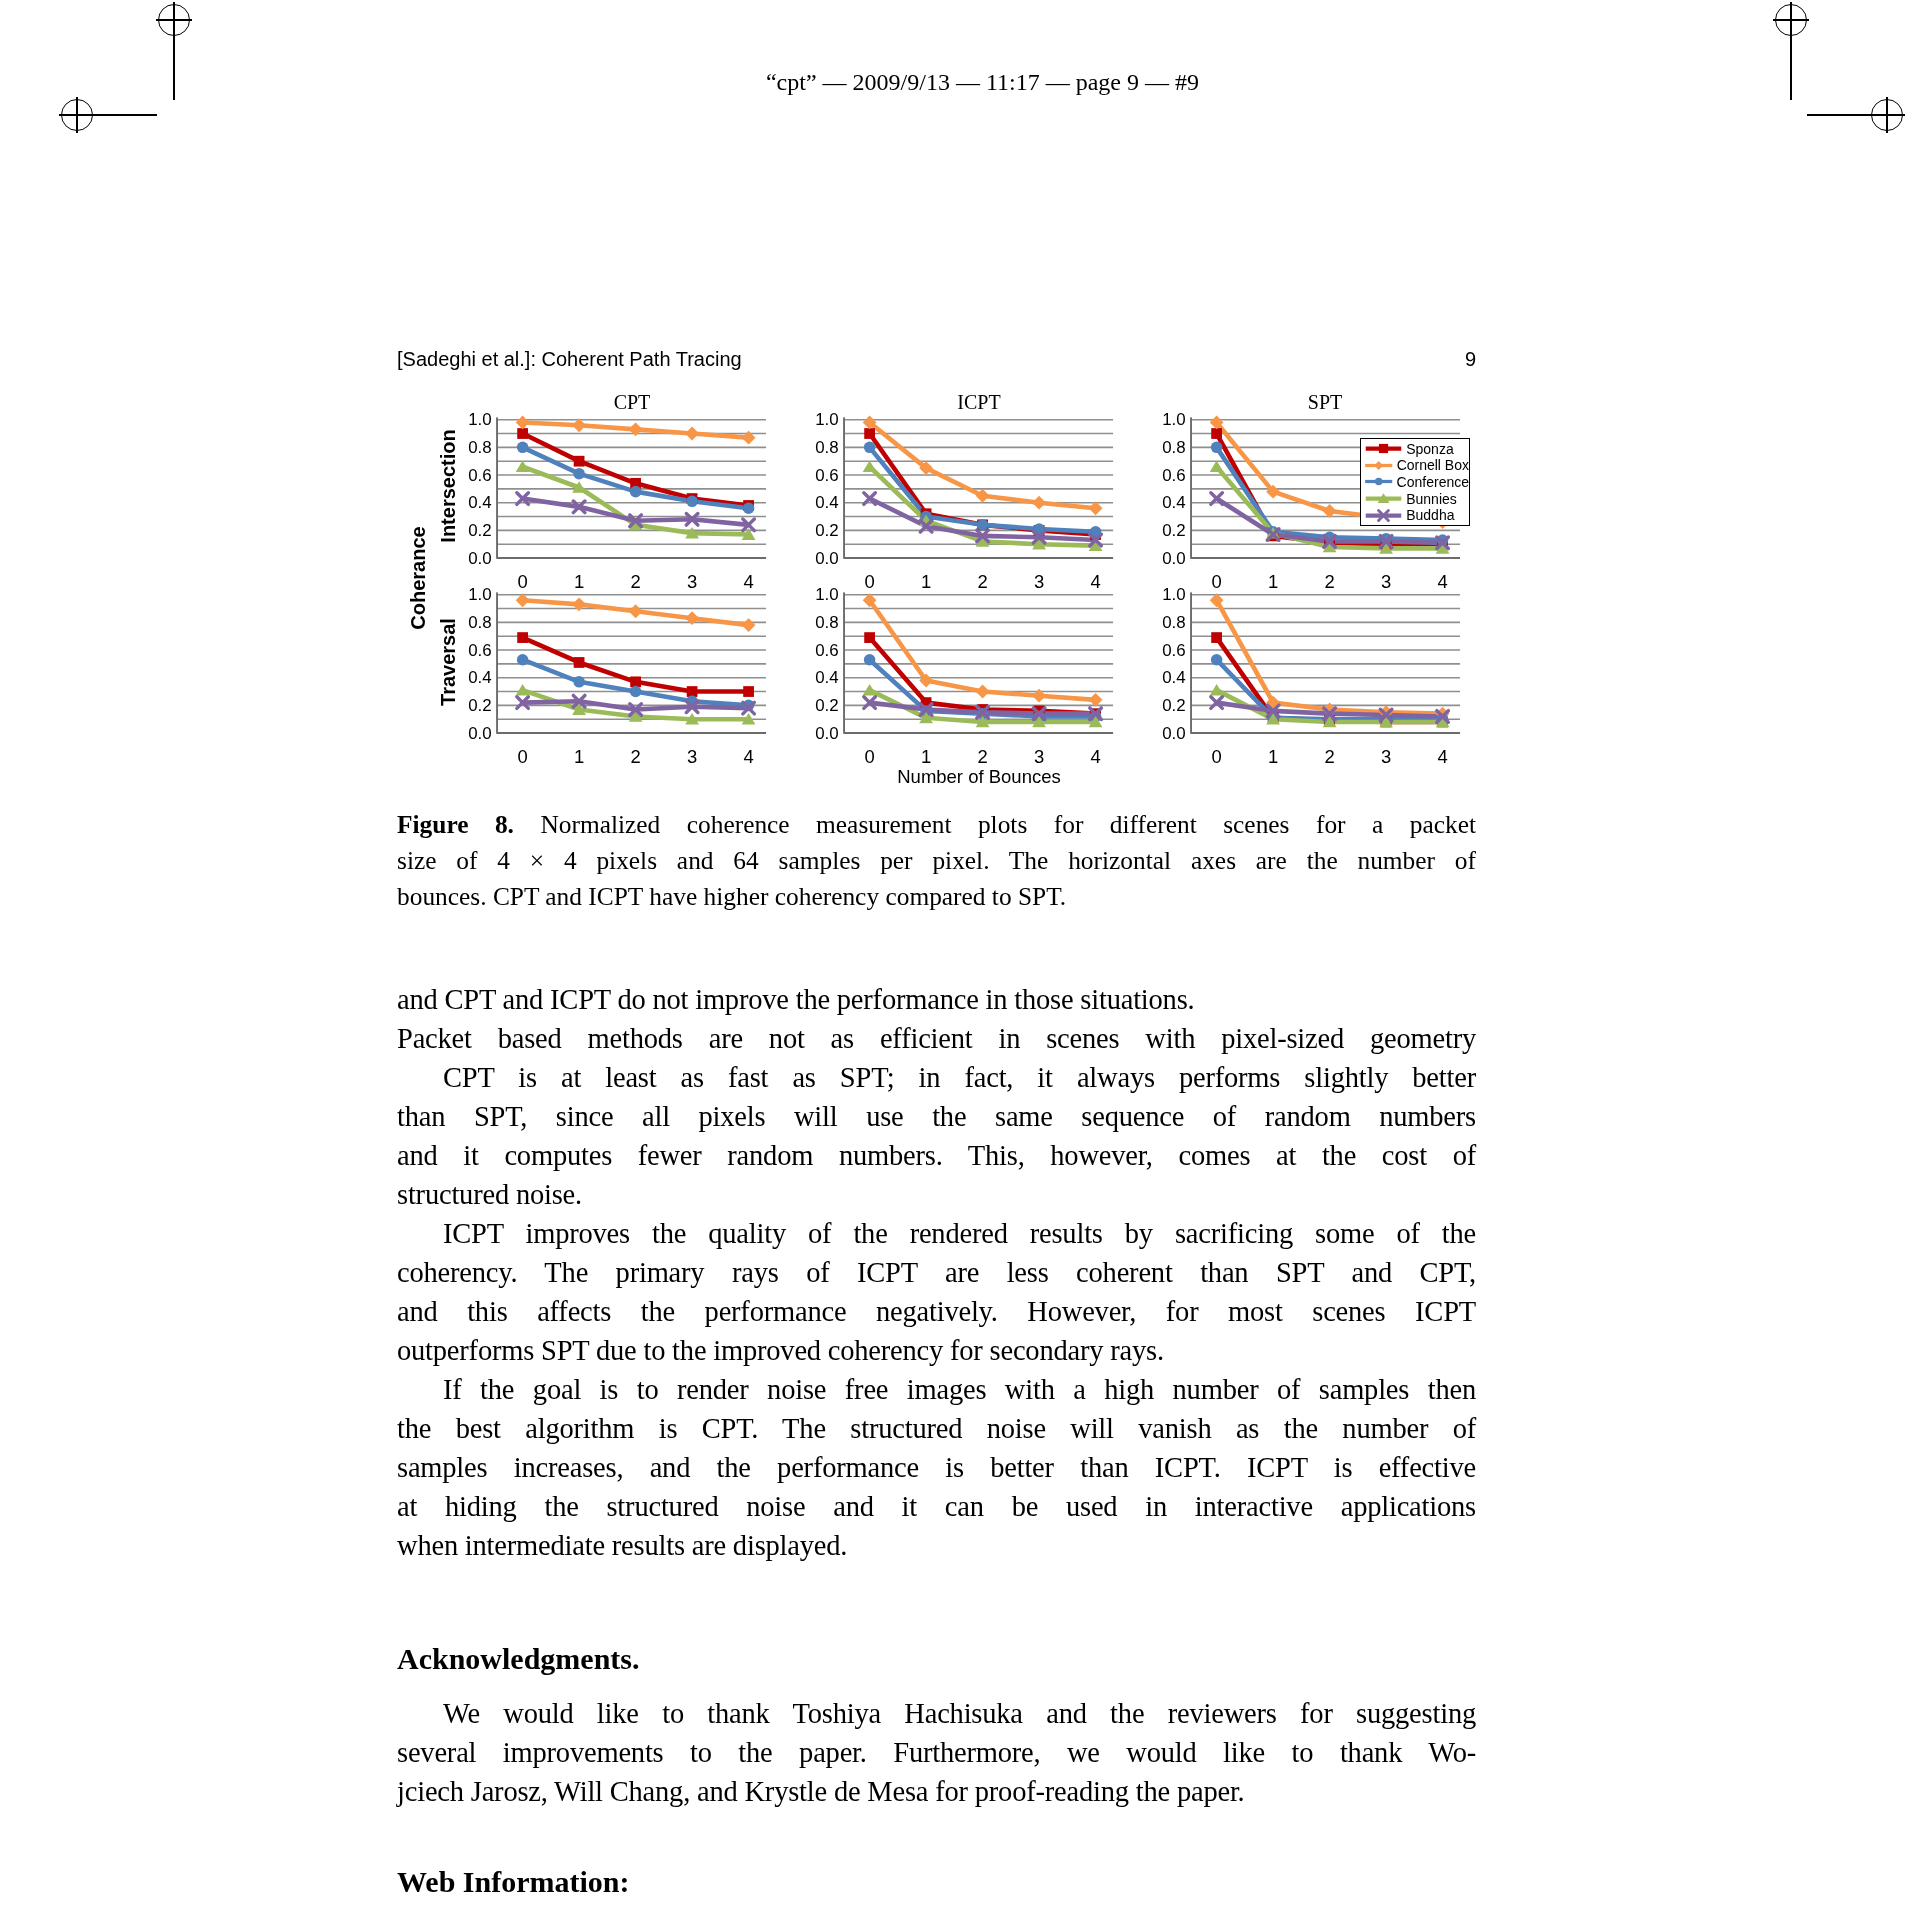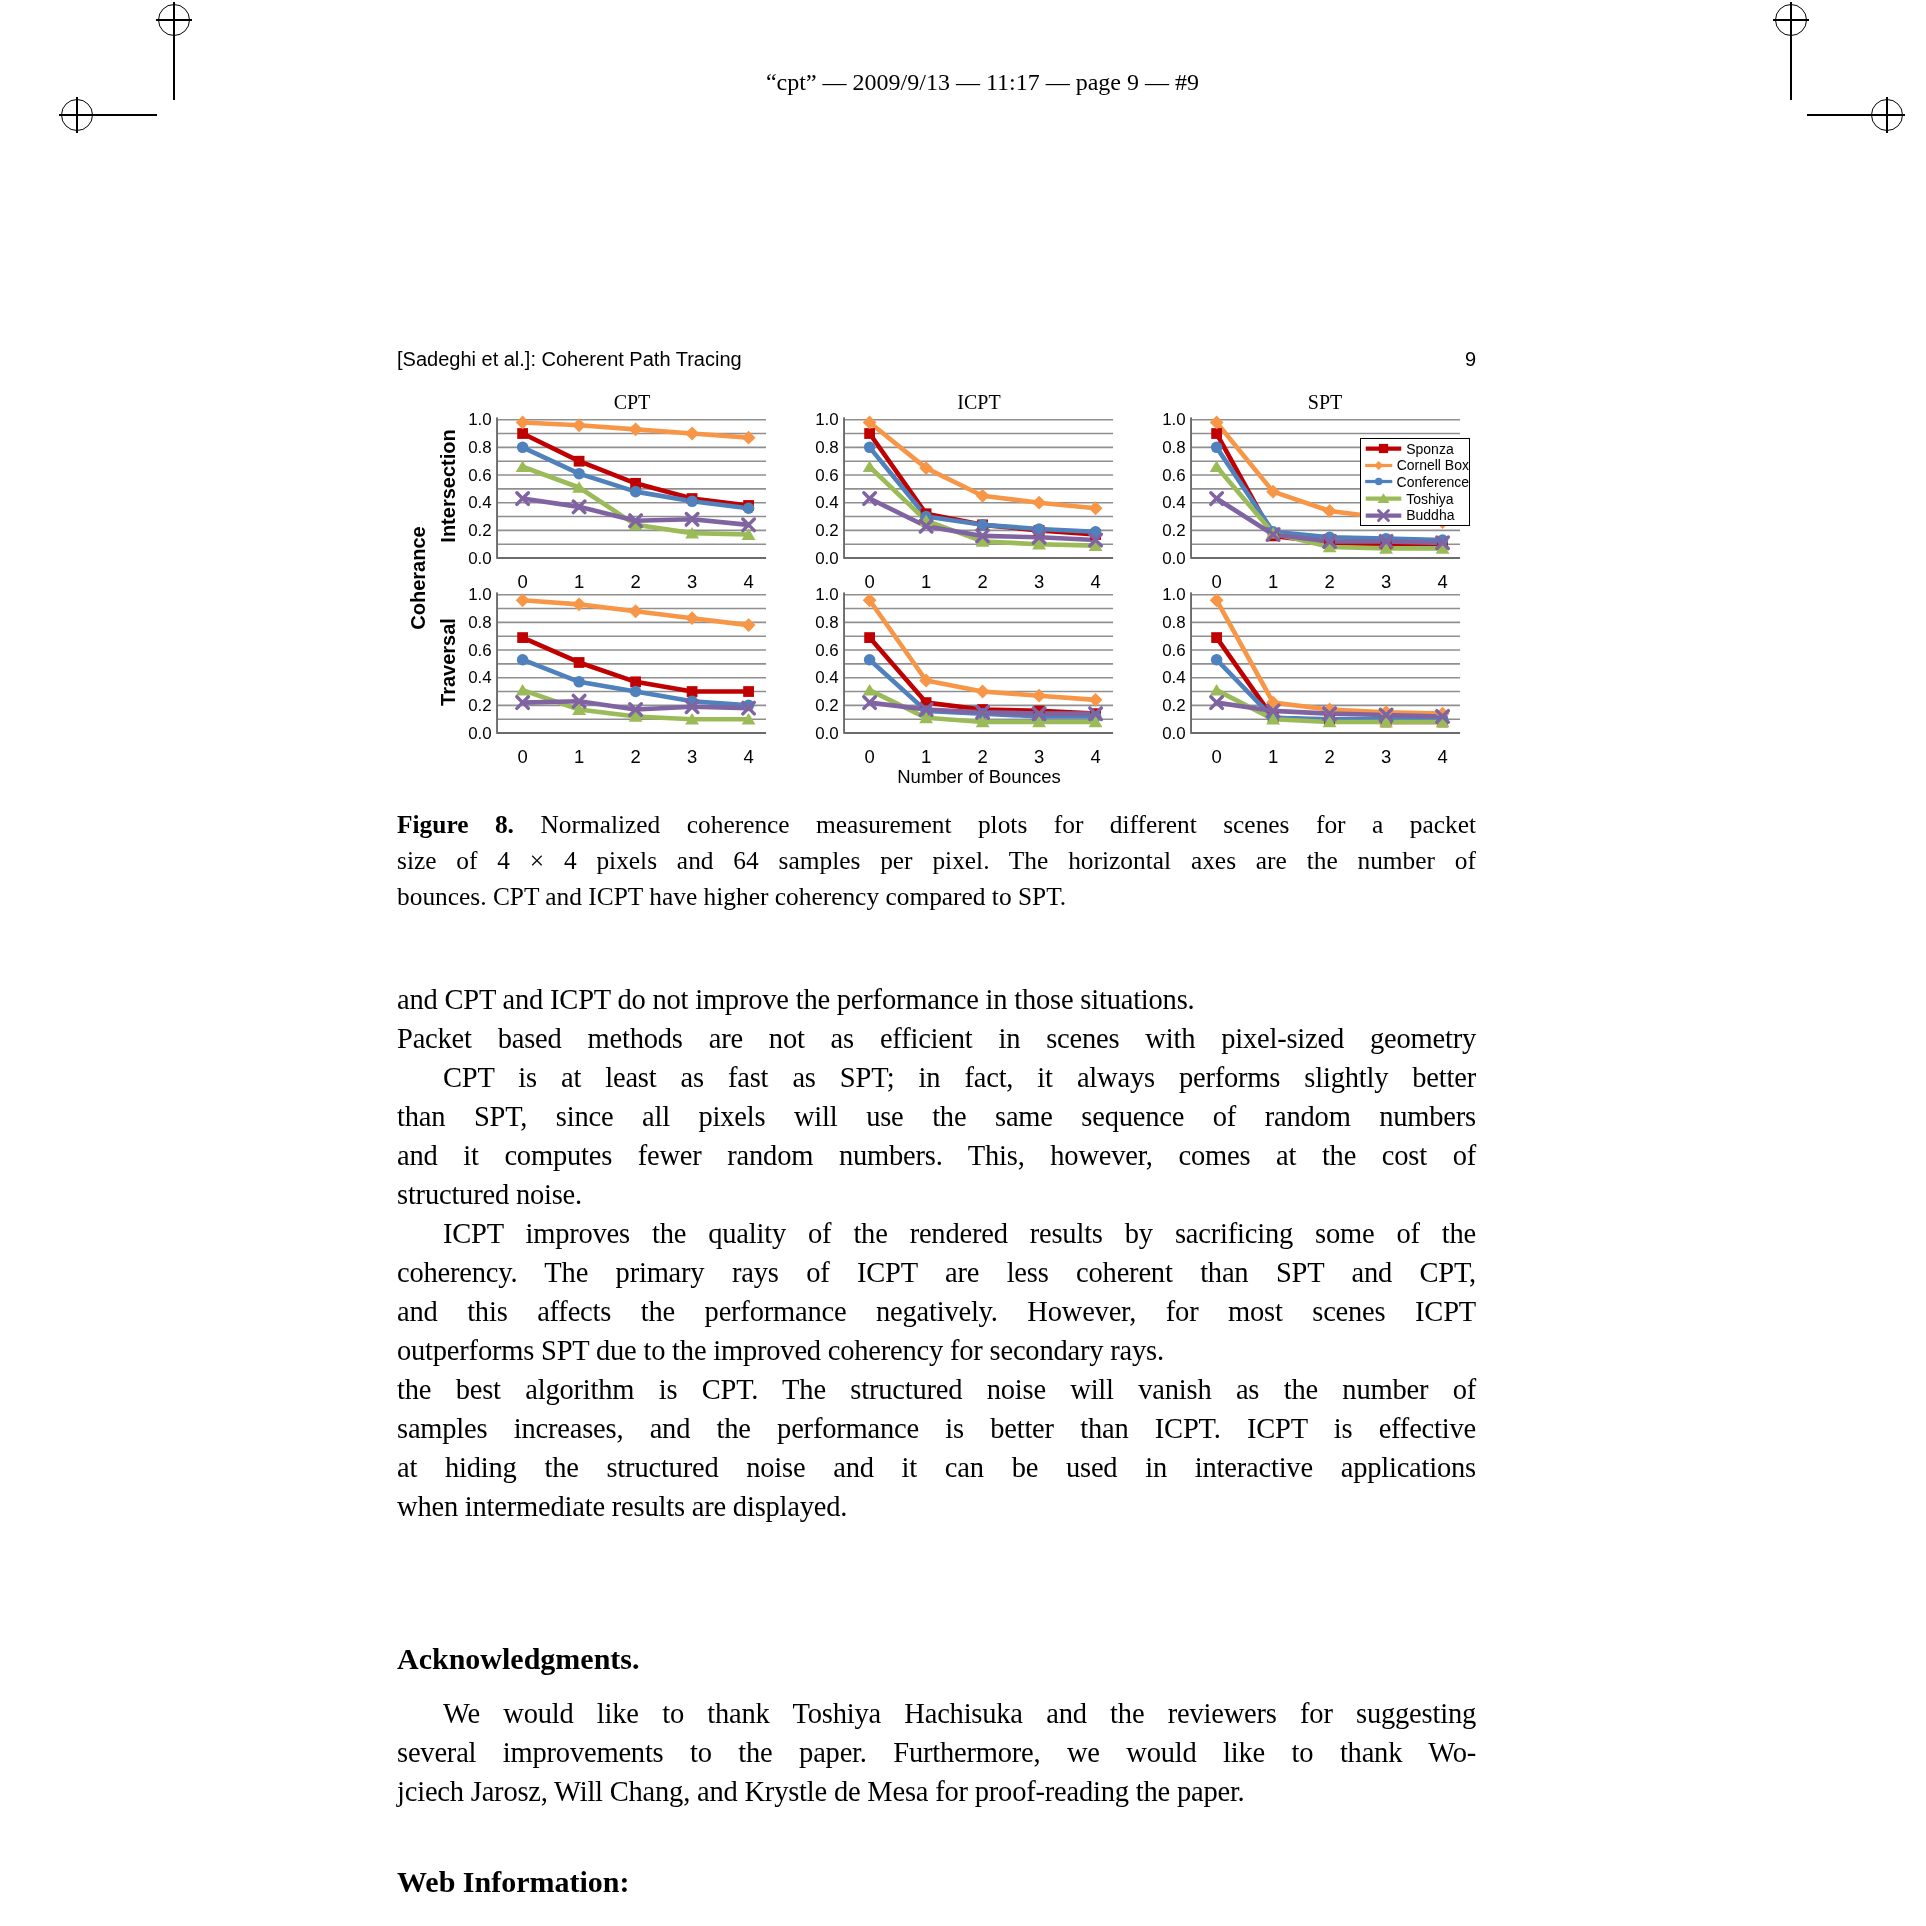--- a/index.html
+++ b/index.html
@@ -447,21 +447,21 @@
           <line x1="4" y1="22" x2="96" y2="22" stroke="#4F81BD" stroke-width="11"></line>
           <circle cx="50" cy="22" r="12.75" fill="#4F81BD"></circle>
         </svg>
         <span class="legend-label">Conference</span>
       </div>
       <div class="legend-row">
         <svg width="39" height="17" viewBox="0 0 100 44">
           <line x1="4" y1="22" x2="96" y2="22" stroke="#9BBB59" stroke-width="11"></line>
           <path d="M50 8.4 L65.3 33.9 L34.7 33.9 Z" fill="#9BBB59"></path>
         </svg>
-        <span class="legend-label">Toshiya</span>
+        <span class="legend-label">Bunnies</span>
       </div>
       <div class="legend-row">
         <svg width="39" height="17" viewBox="0 0 100 44">
           <line x1="4" y1="22" x2="96" y2="22" stroke="#8064A2" stroke-width="11"></line>
           <path d="M37.25 9.25 L62.75 34.75 M37.25 34.75 L62.75 9.25" stroke="#8064A2" stroke-width="7.6499999999999995" stroke-linecap="round" fill="none"></path>
         </svg>
         <span class="legend-label">Buddha</span>
       </div>
     </div>
 
@@ -477,20 +477,21 @@
       <div class="bline last">and CPT and ICPT do not improve the performance in those situations.</div>
       <div class="bline">Packet based methods are not as efficient in scenes with pixel-sized geometry</div>
       <div class="bline indent">CPT is at least as fast as SPT; in fact, it always performs slightly better</div>
       <div class="bline">than SPT, since all pixels will use the same sequence of random numbers</div>
       <div class="bline">and it computes fewer random numbers. This, however, comes at the cost of</div>
       <div class="bline last">structured noise.</div>
       <div class="bline indent">ICPT improves the quality of the rendered results by sacrificing some of the</div>
       <div class="bline">coherency. The primary rays of ICPT are less coherent than SPT and CPT,</div>
       <div class="bline">and this affects the performance negatively. However, for most scenes ICPT</div>
       <div class="bline last">outperforms SPT due to the improved coherency for secondary rays.</div>
+      <div class="bline indent">If the goal is to render noise free images with a high number of samples then</div>
       <div class="bline">the best algorithm is CPT. The structured noise will vanish as the number of</div>
       <div class="bline">samples increases, and the performance is better than ICPT. ICPT is effective</div>
       <div class="bline">at hiding the structured noise and it can be used in interactive applications</div>
       <div class="bline last">when intermediate results are displayed.</div>
     </div>
 
   <div class="sec-title" style="top:1642px">Acknowledgments.</div>
   <div class="ack-text" id="ack-text">
       <div class="bline indent">We would like to thank Toshiya Hachisuka and the reviewers for suggesting</div>
       <div class="bline">several improvements to the paper. Furthermore, we would like to thank Wo-</div>

